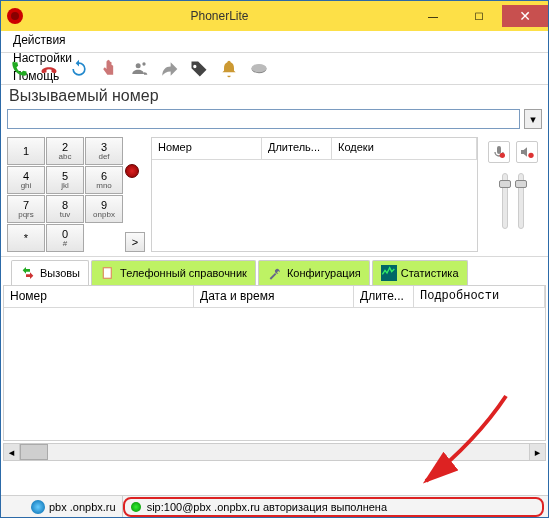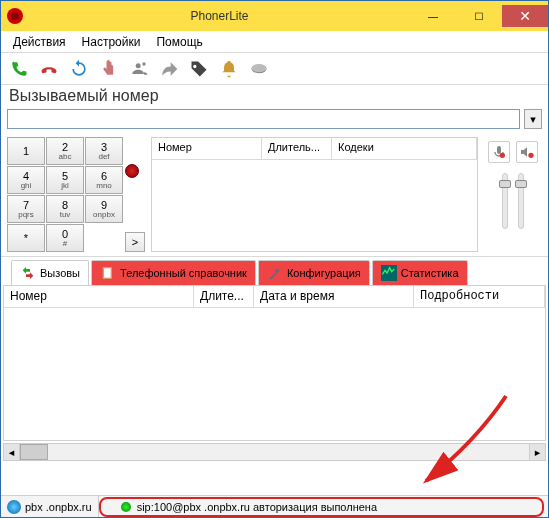--- a/index.html
+++ b/index.html
@@ -4,21 +4,21 @@
 <style>
 * { box-sizing: border-box; margin: 0; padding: 0; font-family: "Segoe UI", Tahoma, sans-serif; font-size: 11px; }
 body { background: #fff; width: 549px; height: 518px; position: relative; border: 1px solid #2c6aa8; overflow: hidden; }
 .titlebar { height: 30px; background: #fde047; display: flex; align-items: center; position: relative; }
 .app-icon { width: 16px; height: 16px; margin: 0 6px; background: #c00; border-radius: 50%; display: flex; align-items: center; justify-content: center; }
 .app-icon::after { content: ""; width: 8px; height: 8px; background: #800; border-radius: 50%; }
 .titlebar-title { flex: 1; text-align: center; font-size: 12px; color: #333; }
 .win-buttons { display: flex; height: 22px; }
 .win-btn { width: 46px; height: 22px; display: flex; align-items: center; justify-content: center; font-size: 10px; color: #000; }
 .win-btn.close { background: #c8504f; color: #fff; font-size: 14px; }
-.menubar { height: 22px; display: flex; align-items: center; padding: 0 4px; border-bottom: 1px solid #d9d9d9; }
+.menubar { height: 22px; display: flex; padding: 0 4px; border-bottom: 1px solid #d9d9d9; flex-direction: column; }
 .menu-item { padding: 2px 8px; font-size: 12px; }
 .toolbar { height: 32px; display: flex; align-items: center; gap: 2px; padding: 2px 4px; border-bottom: 1px solid #d9d9d9; }
 .tb-btn { width: 28px; height: 26px; display: flex; align-items: center; justify-content: center; border: 1px solid transparent; border-radius: 2px; }
 .tb-btn svg { width: 20px; height: 20px; }
 .label-row { padding: 2px 8px; font-size: 16px; color: #333; }
 .number-row { display: flex; padding: 2px 6px 4px 6px; gap: 4px; }
 .number-input { flex: 1; height: 20px; border: 1px solid #7a9bc0; padding: 0 4px; font-size: 12px; }
 .combo-arrow { width: 18px; height: 20px; border: 1px solid #a0a0a0; background: #efefef; display: flex; align-items: center; justify-content: center; }
 .mid { display: flex; padding: 4px 6px; gap: 6px; border-bottom: 1px solid #d9d9d9; }
 .dialpad { display: grid; grid-template-columns: repeat(3, 38px); grid-auto-rows: 28px; gap: 1px; }
@@ -31,35 +31,35 @@
 .call-list { flex: 1; border: 1px solid #d0d0d0; background: #fff; }
 .call-list-head { display: flex; height: 22px; border-bottom: 1px solid #d9d9d9; }
 .call-list-head div { padding: 3px 6px; border-right: 1px solid #d9d9d9; font-size: 11px; }
 .vol-panel { width: 58px; display: flex; flex-direction: column; align-items: center; gap: 2px; }
 .vol-icons { display: flex; gap: 6px; padding: 4px 2px; }
 .vol-ic { width: 22px; height: 22px; border: 1px solid #ccc; border-radius: 2px; display: flex; align-items: center; justify-content: center; }
 .vol-sliders { display: flex; gap: 10px; flex: 1; padding: 4px; align-items: flex-start; }
 .vol-track { width: 6px; height: 56px; background: #e8e8e8; border: 1px solid #ccc; border-radius: 3px; position: relative; }
 .vol-thumb { position: absolute; left: -4px; width: 12px; height: 8px; background: #d8d8d8; border: 1px solid #888; border-radius: 2px; }
 .tabs { display: flex; align-items: flex-end; padding: 0 10px; height: 28px; background: #fff; }
-.tab { display: flex; align-items: center; gap: 4px; padding: 4px 8px; border: 1px solid #ccc; border-bottom: none; background: #ef4444; font-size: 12px; margin-right: 2px; border-radius: 2px 2px 0 0; }
+.tab { display: flex; align-items: center; gap: 4px; padding: 4px 8px; border: 1px solid #ccc; border-bottom: none; background: #bef264; font-size: 12px; margin-right: 2px; border-radius: 2px 2px 0 0; }
 .tab.active { background: #fff; font-weight: 400; }
 .tab svg { width: 16px; height: 16px; }
 .grid { border: 1px solid #d0d0d0; margin: 0 2px; height: 156px; background: #fff; }
 .grid-head { display: flex; height: 22px; border-bottom: 1px solid #d9d9d9; }
 .grid-head div { padding: 3px 6px; border-right: 1px solid #d9d9d9; font-size: 12px; }
 .hscroll { height: 18px; margin: 2px; border: 1px solid #ccc; background: #f0f0f0; display: flex; align-items: center; }
 .hscroll .arrow { width: 16px; height: 100%; display: flex; align-items: center; justify-content: center; background: #e4e4e4; border-right: 1px solid #ccc; }
 .hscroll .arrow:last-child { border-right: none; border-left: 1px solid #ccc; }
 .hscroll .track { flex: 1; height: 100%; position: relative; }
 .hscroll .thumb { position: absolute; left: 0; top: 0; width: 28px; height: 100%; background: #cfcfcf; border: 1px solid #aaa; }
 .status { height: 22px; display: flex; align-items: center; border-top: 1px solid #d0d0d0; position: absolute; bottom: 0; left: 0; right: 0; background: #f4f4f4; }
-.status-left { display: flex; align-items: center; gap: 4px; padding: 0 6px; border-right: 1px solid #ccc; height: 100%; }
+.status-left { display: flex; align-items: center; gap: 4px; padding: 0 6px; border-right: 1px solid #ccc; height: 100%; margin-left: 24px; }
 .globe { width: 14px; height: 14px; border-radius: 50%; background: radial-gradient(#6cf,#06a); }
-.status-msg { flex: 1; display: flex; align-items: center; gap: 6px; padding: 0 20px; border: 2px solid #d22; border-radius: 8px; height: 20px; margin: 1px 4px 1px 0; }
+.status-msg { flex: 1; display: flex; align-items: center; gap: 6px; padding: 0 6px; border: 2px solid #d22; border-radius: 8px; height: 20px; margin: 1px 4px 1px 0; }
 .green-dot { width: 10px; height: 10px; border-radius: 50%; background: radial-gradient(#3e3,#080); }
 .red-arrow { position: absolute; right: 32px; bottom: 26px; pointer-events: none; }
 </style>
 </head>
 <body>
 
 <div class="titlebar">
   <div class="app-icon"></div>
   <div class="titlebar-title">PhonerLite</div>
   <div class="win-buttons">
@@ -246,22 +246,22 @@
         <rect width="24" height="24" fill="#066"></rect>
         <path d="M2 14l4-6 3 4 4-8 3 6 4-4" stroke="#3e6" fill="none" stroke-width="2"></path>
       </svg>
     <span>Статистика</span>
   </div>
 </div>
 
 <div class="grid">
   <div class="grid-head">
     <div style="width:190px;">Номер</div>
+    <div style="width:160px;">Дата и время</div>
     <div style="width:60px;">Длите...</div>
-    <div style="width:160px;">Дата и время</div>
     <div style="flex:1;font-family:Liberation Mono, monospace;">Подробности</div>
   </div>
 </div>
 
 <div class="hscroll">
   <div class="arrow">◂</div>
   <div class="track">
       <div class="thumb"></div>
     </div>
   <div class="arrow">▸</div>

